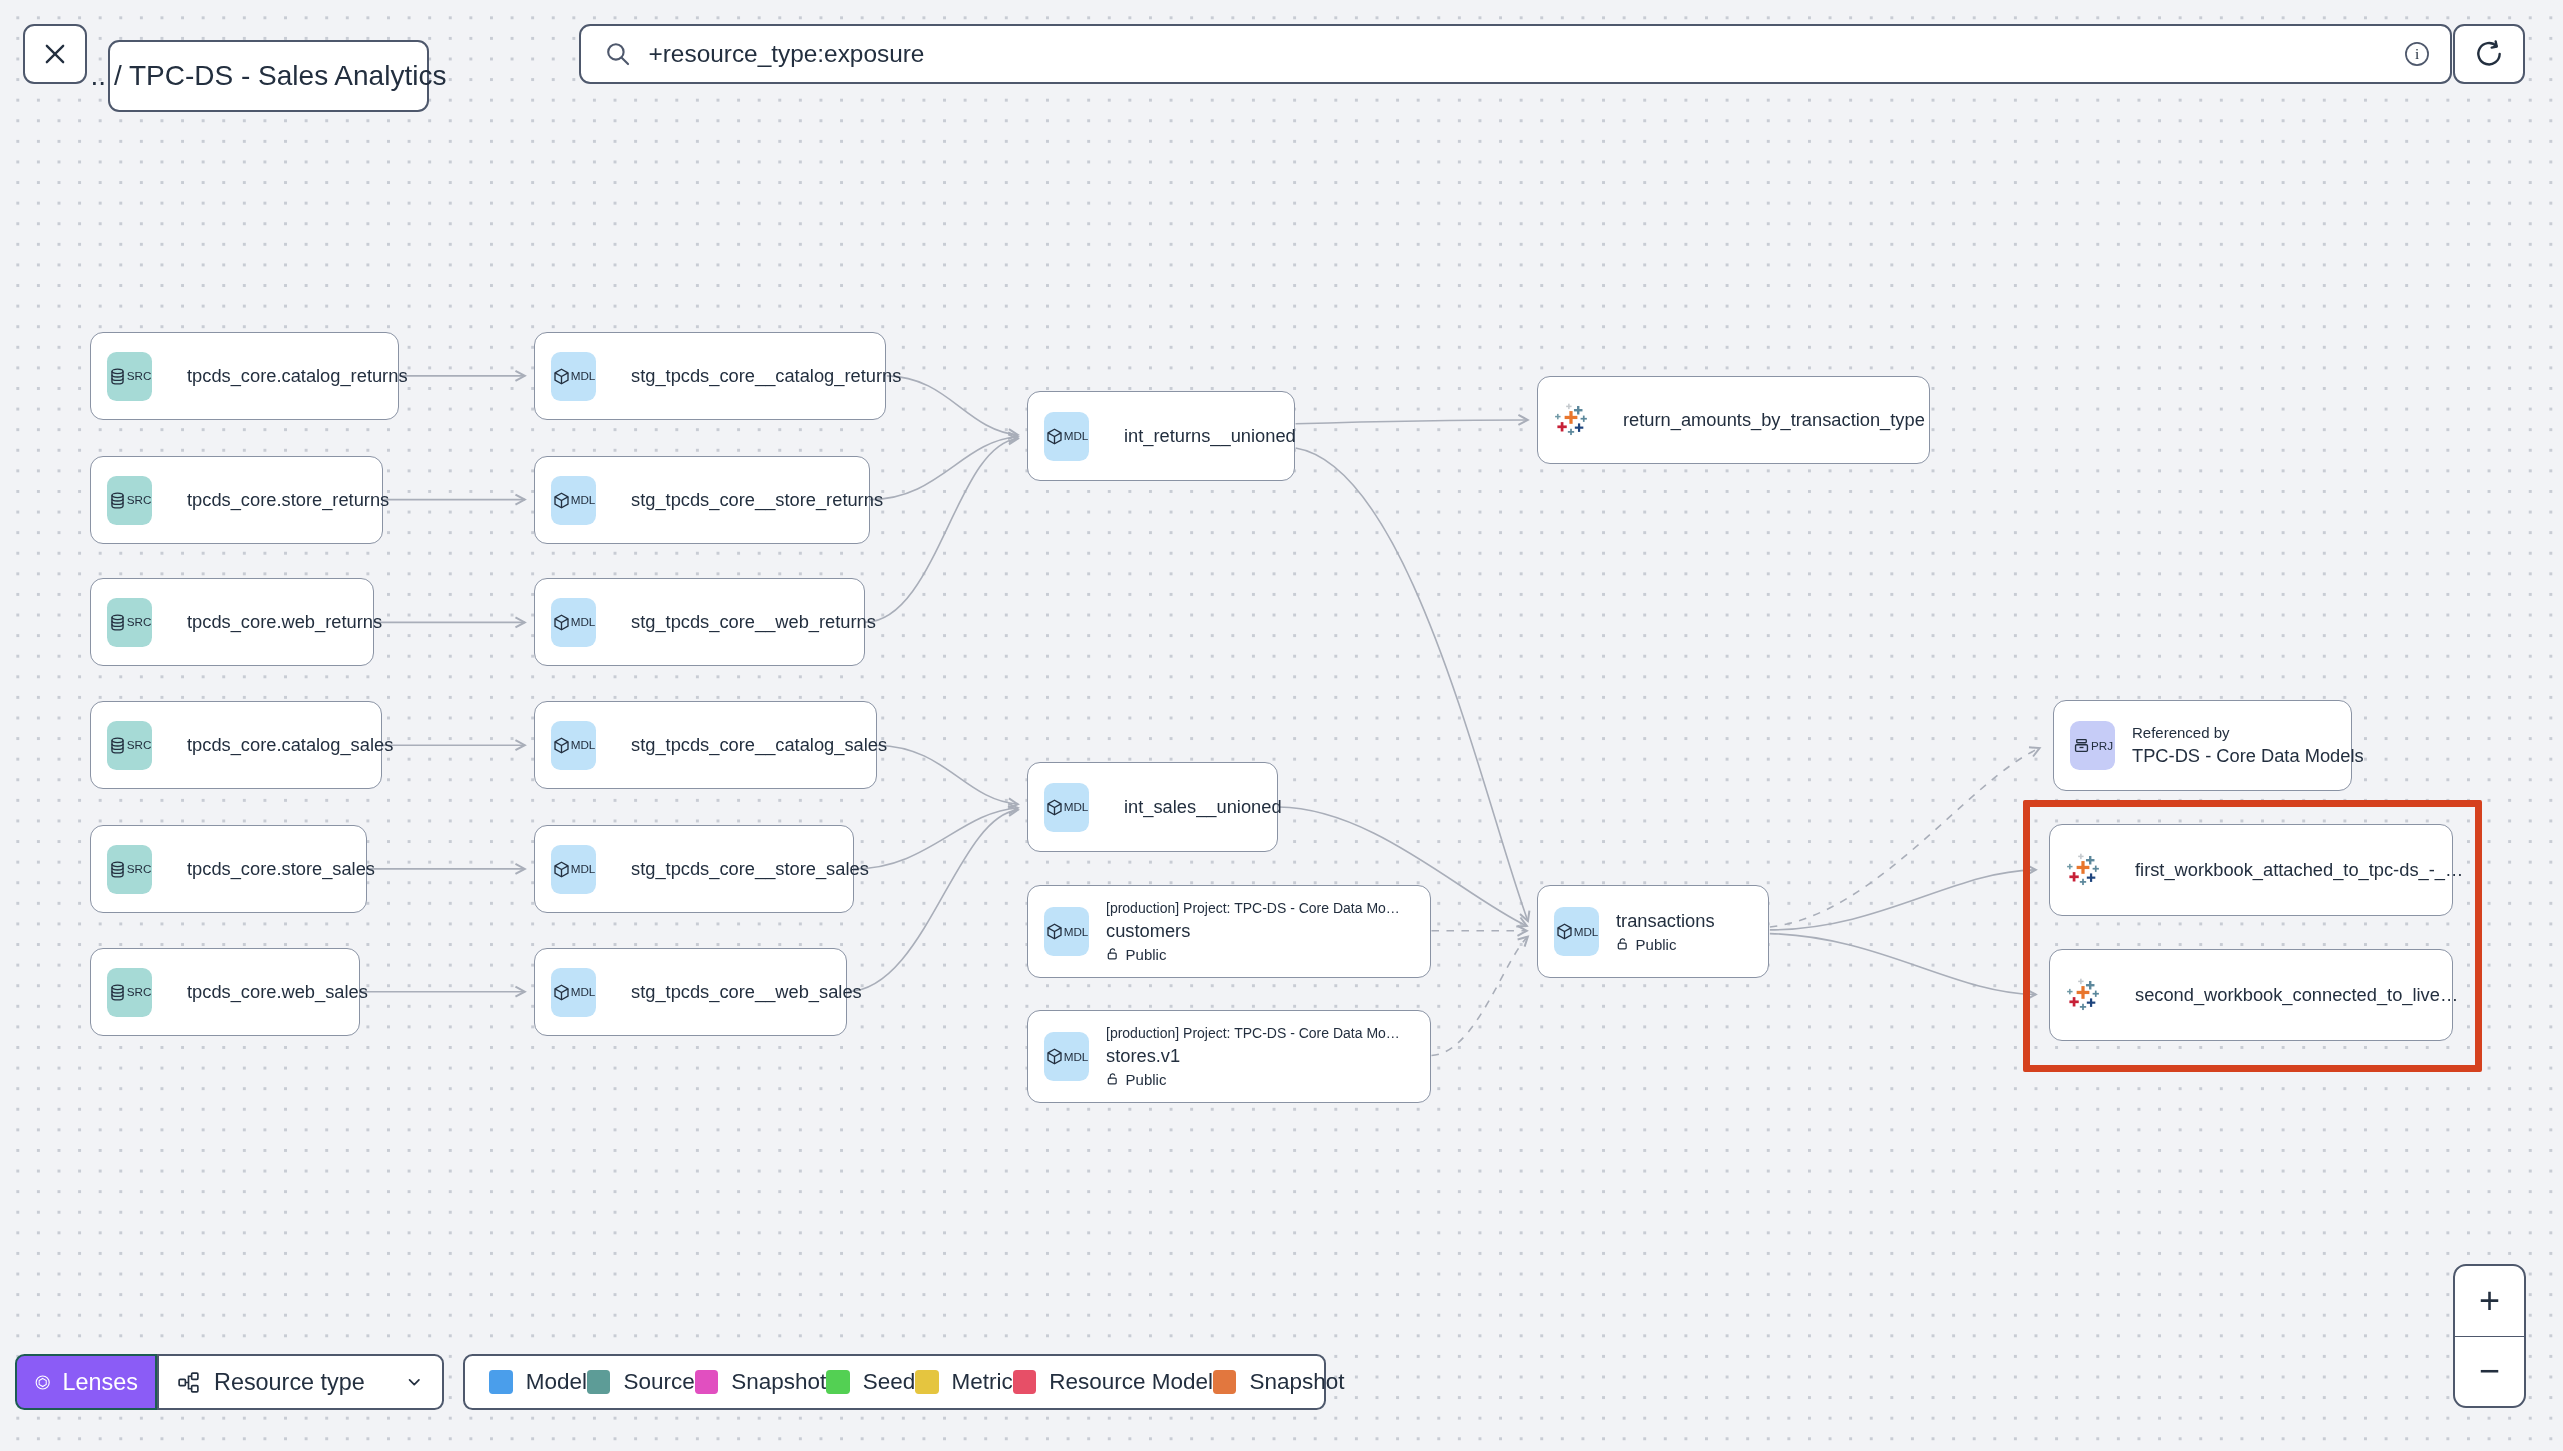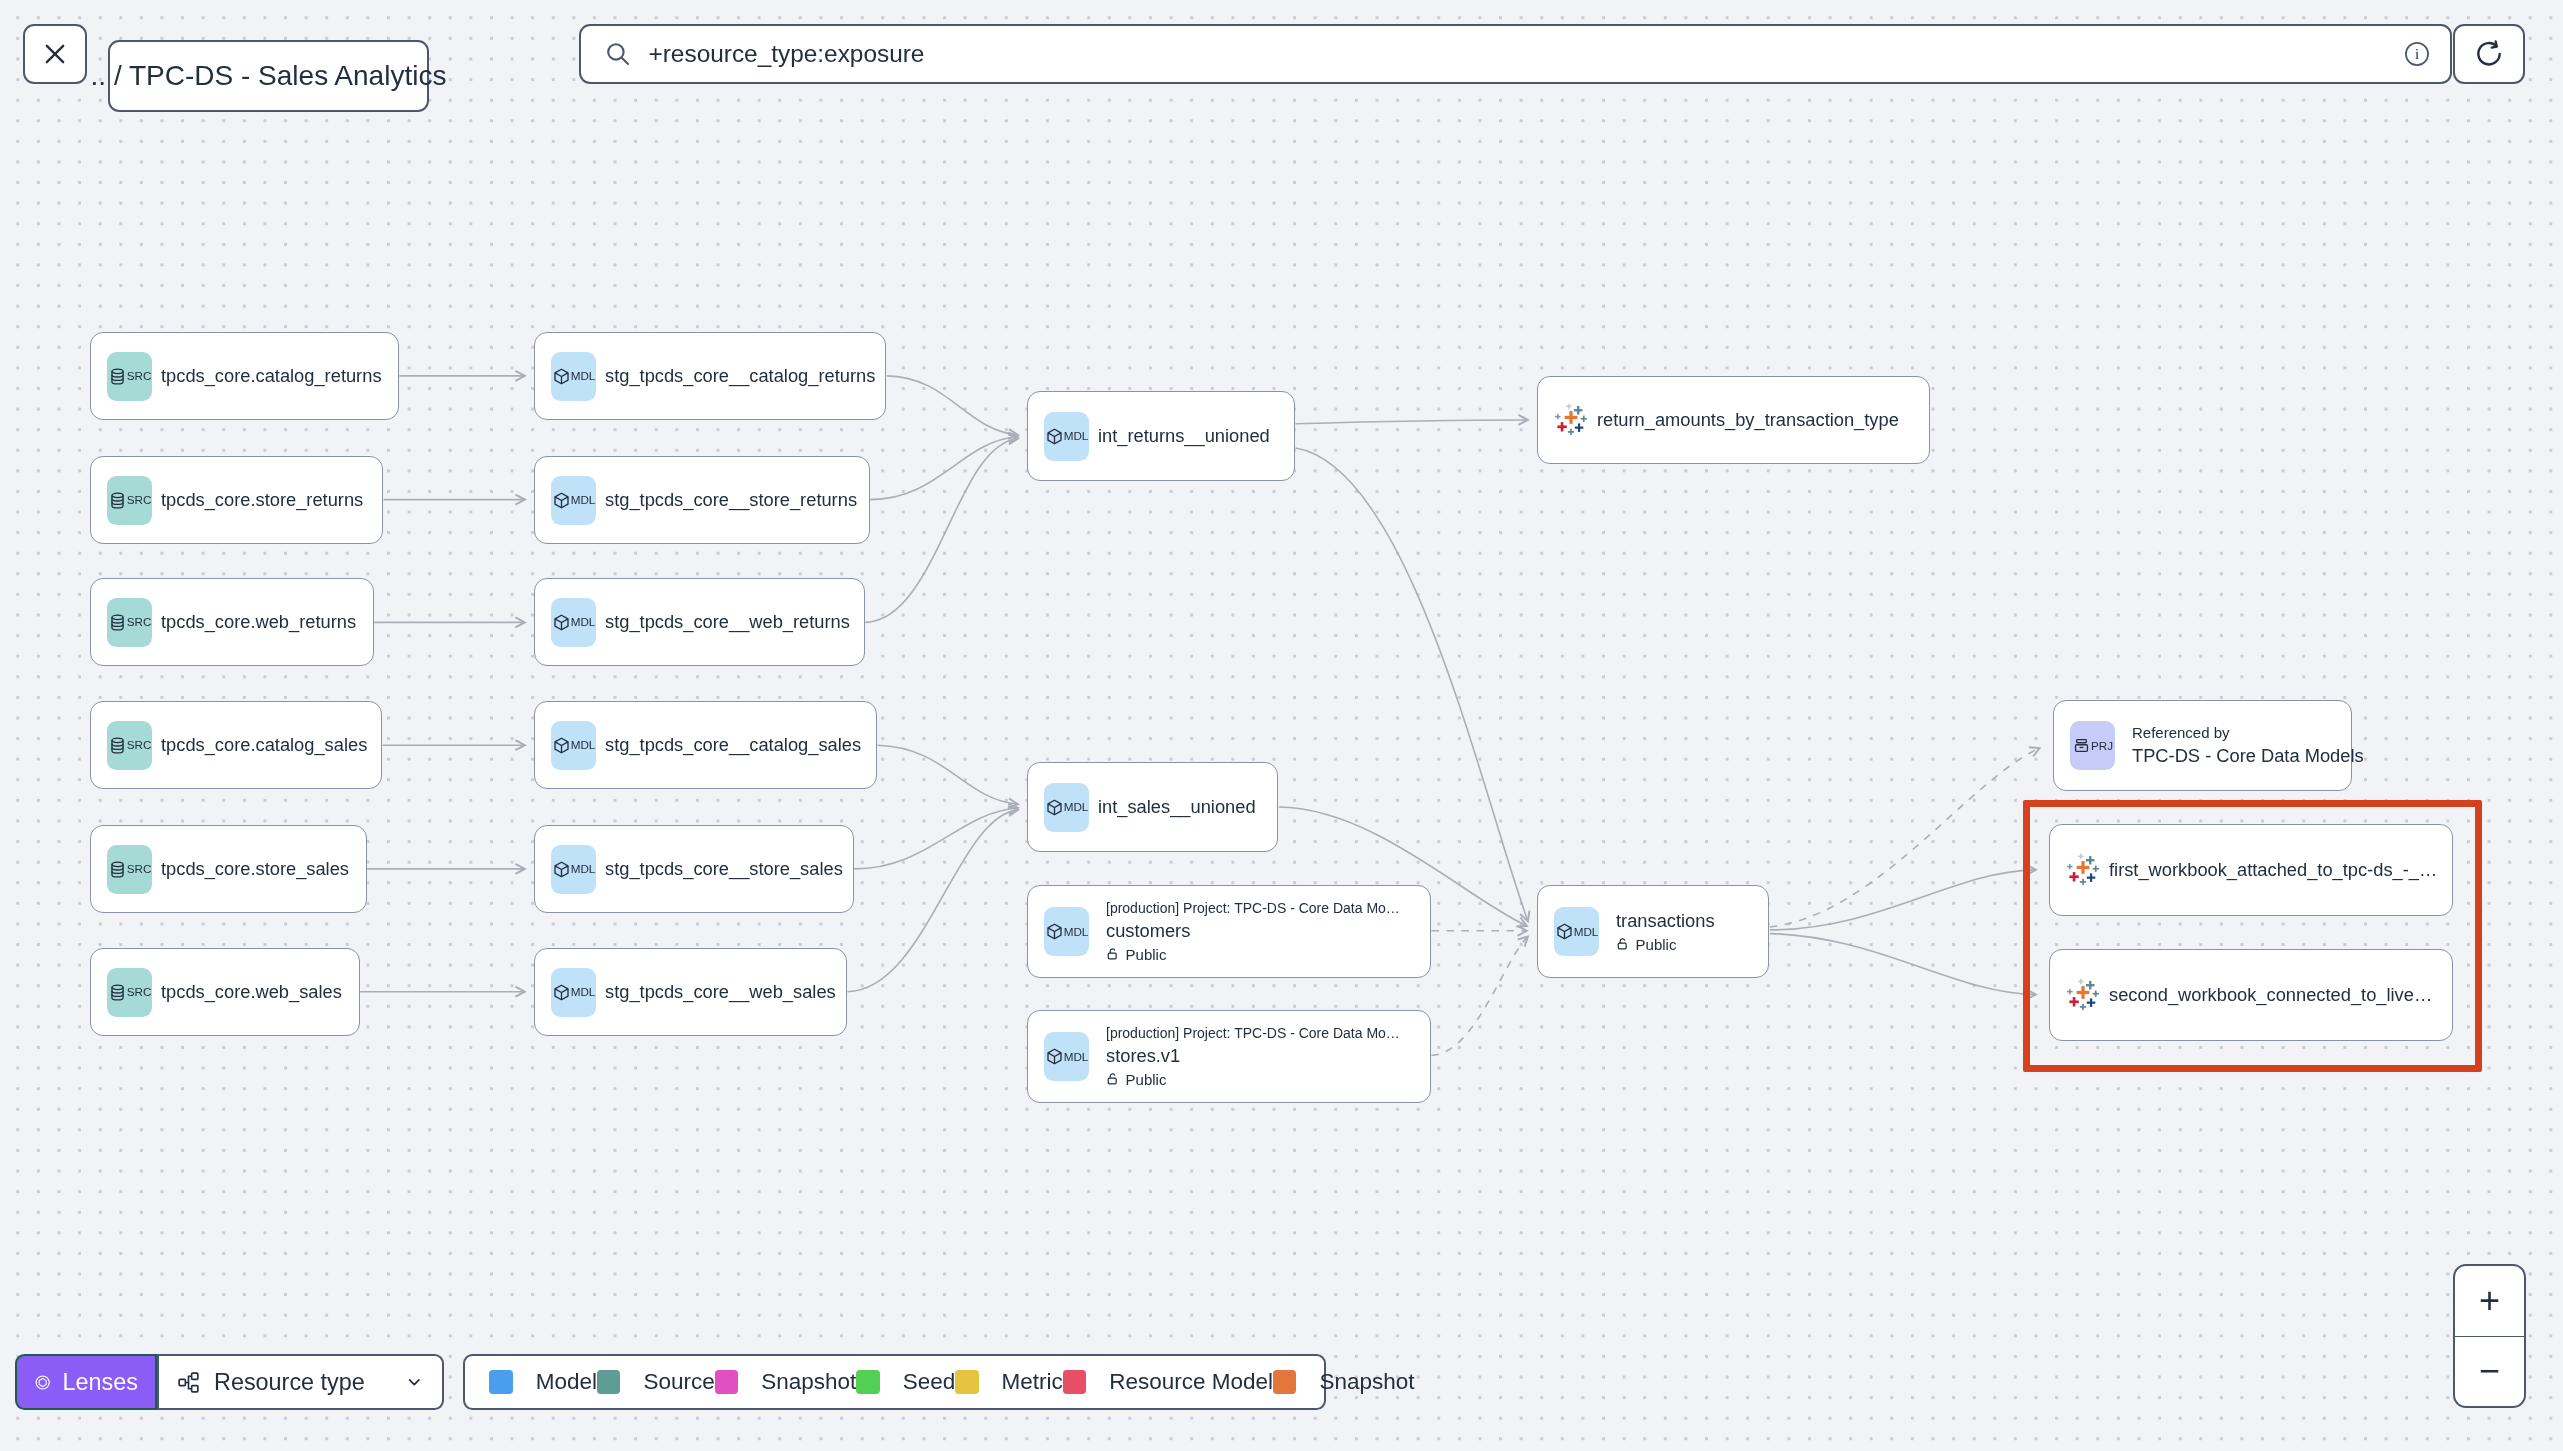--- a/index.html
+++ b/index.html
@@ -18,21 +18,21 @@
   .node{position:absolute;display:flex;align-items:center;background:#fff;
     border:1.4px solid #8a93a4;border-radius:13px;box-sizing:border-box;
     padding:0 13px 0 16px;cursor:pointer;}
   .badge{width:45px;height:49px;border-radius:9.4px;display:flex;flex-direction:row;
     align-items:center;justify-content:center;flex:0 0 45px;}
   .badge svg{width:19px;height:19px;display:block;}
   .badge em{font-style:normal;font-size:11.7px;line-height:1.15;color:#232f3f;}
   .badge.src{background:var(--src,#a6dad6);}
   .badge.mdl{background:var(--mdl,#bfe2f9);}
   .badge.prj{background:var(--prj,#c6ccf7);}
-  .lbl{margin-left:9px;font-size:18.3px;white-space:nowrap;}
+  .lbl{margin-left:35px;font-size:18.3px;white-space:nowrap;}
   .col{display:flex;flex-direction:column;margin-left:17px;gap:3.7px;}
   .col .lbl{margin-left:0;}
   .proj{font-size:14px;white-space:nowrap;}
   .acc{display:flex;align-items:center;gap:5.6px;font-size:15px;}
   .acc svg{width:14px;height:14px;display:block;}
   .ref{font-size:15px;}
   .tlogo{flex:0 0 34px;width:34px;height:34px;}
   .tlogo svg{width:34px;height:34px;display:block;}
 
   
@@ -63,21 +63,21 @@
   #lenses-btn{position:absolute;left:15px;top:1354px;width:142px;height:56px;box-sizing:border-box;
     display:flex;align-items:center;gap:11.2px;background:#1d5c52;color:#fff;
     border:2.3px solid #1d5c52;border-radius:9.4px 0 0 9.4px;padding:0 17px;font-size:23.4px;cursor:pointer;}
   #resource-type-btn{position:absolute;left:157px;top:1354px;width:287px;height:56px;box-sizing:border-box;
     display:flex;align-items:center;gap:13px;background:#fff;border:2.3px solid #4e586c;
     border-radius:0 9.4px 9.4px 0;padding:0 17px;font-size:23.4px;cursor:pointer;text-align:center;}
   #resource-type-btn .chev{margin-left:auto;}
   #legend{position:absolute;left:463px;top:1354px;width:863px;height:56px;box-sizing:border-box;
     display:flex;align-items:center;justify-content:space-between;background:#fff;
     border:2.3px solid #4e586c;border-radius:9.4px;padding:0 24.4px;}
-  .leg{display:flex;align-items:center;gap:23px;font-size:22.5px;white-space:nowrap;}
+  .leg{display:flex;align-items:center;gap:13px;font-size:22.5px;white-space:nowrap;}
   .leg i{width:23.4px;height:23.4px;border-radius:3.7px;display:block;}
 </style>
 </head>
 <body style="--src: #a6dad6; --mdl: #bfe2f9; --prj: #c6ccf7; --edge: #a9aeb9;">
 
 <svg id="edge-svg" viewBox="0 0 2734 1548" width="2563" height="1451">
   <defs>
     <marker id="arrow" viewBox="0 0 10 10" refX="8.2" refY="5" markerWidth="9" markerHeight="9" orient="auto">
       <path d="M1.5,1.5 L8,5 L1.5,8.5" fill="none" stroke="#a9aeb9" stroke-width="1.4"></path>
     </marker>

